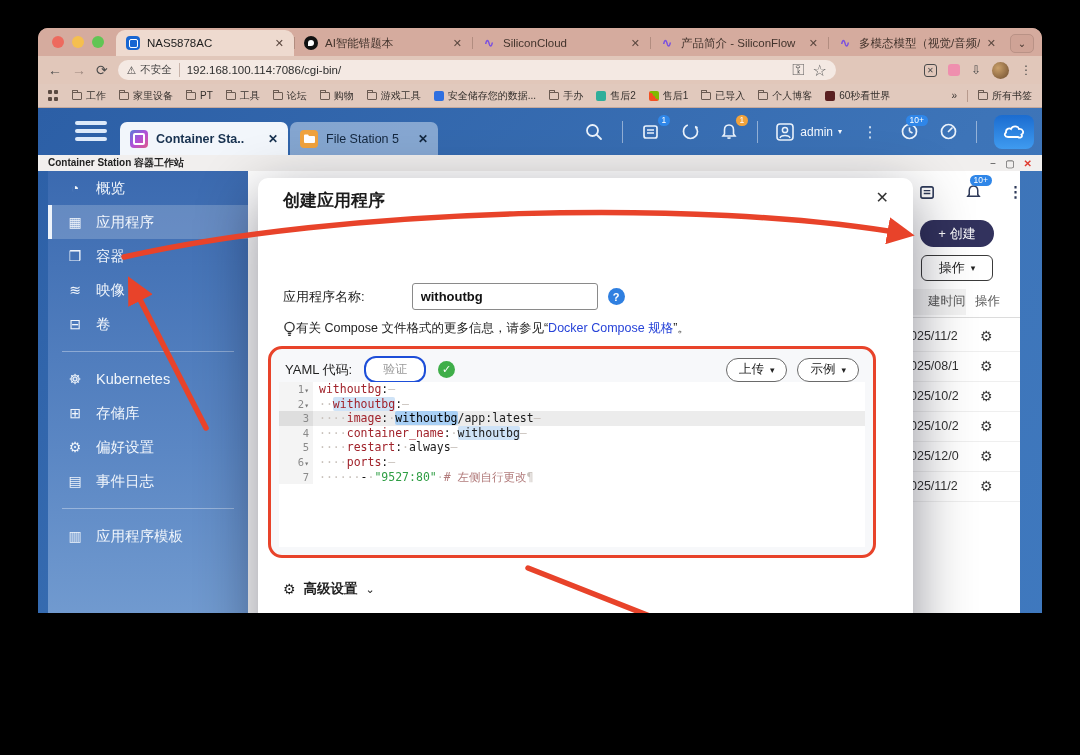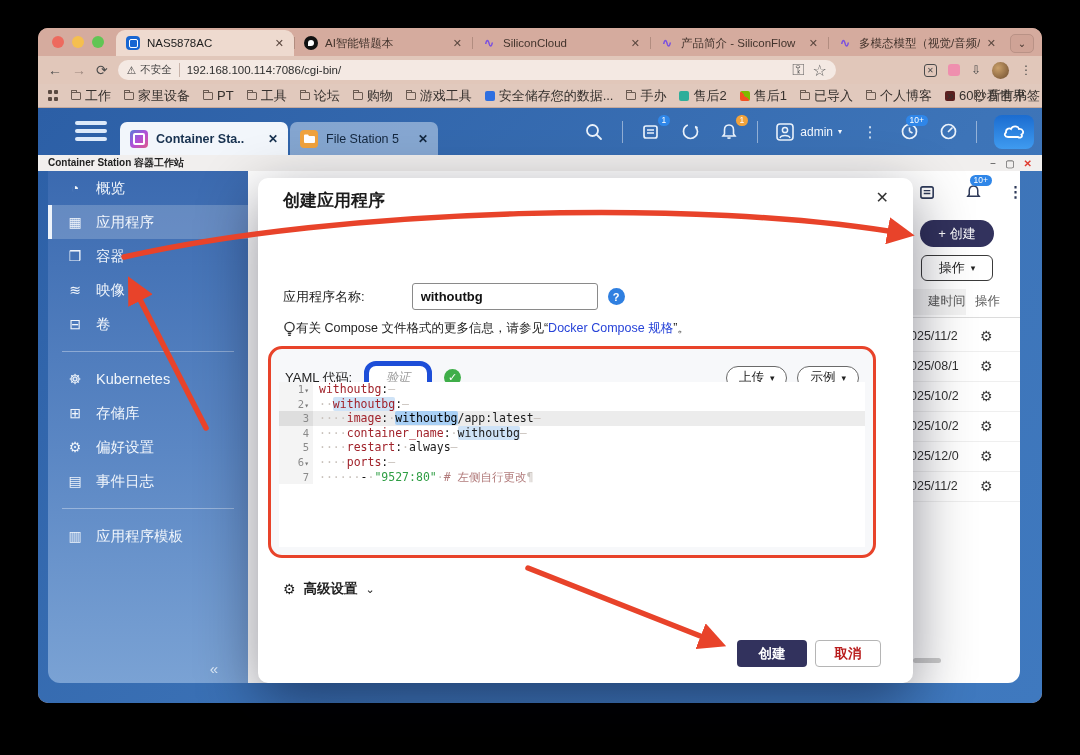--- a/index.html
+++ b/index.html
@@ -1,16 +1,16 @@
 <!DOCTYPE html>
 <html><head>
 <meta charset="utf-8">
 <style>
   html,body{margin:0;padding:0;background:#000;}
-  .stage{position:relative;width:1080px;height:755px;background:#000;overflow:hidden;
+  .stage{position:relative;width:1080px;height:613px;background:#000;overflow:hidden;
          font-family:"Liberation Sans",sans-serif;-webkit-font-smoothing:antialiased;}
   
   .browser{position:absolute;left:38px;top:28px;width:1004px;height:675px;border-radius:10px;
            overflow:hidden;background:#d5ab9e;}
   .tabstrip{position:absolute;left:0;top:0;right:0;height:28px;background:#d5ab9e;display:flex;align-items:flex-end;}
   .lights{display:flex;gap:8px;align-items:center;height:28px;padding:0 12px 0 14px;}
   .light{width:12px;height:12px;border-radius:50%;}
   .tab{position:relative;display:flex;align-items:center;gap:7px;height:26px;padding:0 10px;width:158px;
        font-size:11.5px;color:#42332c;flex:none;}
   .tab .ttl{flex:1;overflow:hidden;white-space:nowrap;}
@@ -29,21 +29,21 @@
   .toolbar{position:absolute;left:0;top:28px;right:0;height:28px;background:#e1c7ba;display:flex;align-items:center;padding:0 10px;box-sizing:border-box;gap:10px;}
   .navbtn{font-size:14px;color:#4c4c4c;}
   .navbtn.dim{color:#9c887f;}
   .addr{flex:1;max-width:700px;height:20px;background:#f4e9e3;border-radius:11px;display:flex;align-items:center;padding:0 9px;gap:7px;}
   .warnchip{display:flex;align-items:center;gap:4px;font-size:10.5px;color:#3c3c3c;border-right:1px solid #c9b4aa;padding-right:7px;}
   .url{font-size:11.5px;color:#2d2d2d;}
   .tb-icons{display:flex;align-items:center;gap:11px;margin-left:auto;font-size:12px;color:#4a4a4a;}
   .avatar{width:17px;height:17px;border-radius:50%;background:radial-gradient(circle at 35% 35%,#caa06a,#6d4b2d);}
   .pinkdot{width:12px;height:12px;border-radius:3px;background:#ef8fae;}
   .bookmarks{position:absolute;left:0;top:56px;right:0;height:24px;background:#e1c9bd;border-bottom:1px solid #c6a99c;
-             display:flex;align-items:center;padding:0 10px;gap:13px;font-size:13px;color:#35302d;overflow:hidden;box-sizing:border-box;}
+             display:flex;align-items:center;padding:0 10px;gap:13px;font-size:10px;color:#35302d;overflow:hidden;box-sizing:border-box;}
   .bm{display:flex;align-items:center;gap:4px;flex:none;}
   .fold{width:10px;height:8px;border:1px solid #6b5b52;border-radius:1px;position:relative;box-sizing:border-box;}
   .fold:before{content:"";position:absolute;left:-1px;top:-3px;width:4px;height:2px;border:1px solid #6b5b52;border-bottom:none;border-radius:1px 1px 0 0;}
   .sq{width:10px;height:10px;border-radius:2px;}
   .bm-more{margin-left:auto;display:flex;align-items:center;gap:10px;}
   .grid4{width:11px;height:11px;display:grid;grid-template-columns:4px 4px;grid-gap:2px;}
   .grid4 i{background:#5a4a42;width:4px;height:4px;border-radius:1px;}
   
   .desktop{position:absolute;left:0;top:80px;right:0;bottom:0;background:linear-gradient(135deg,#2c5fa6,#3d74b8 60%,#3f79bf);}
   .qtopbar{position:absolute;left:0;top:0;right:0;height:47px;}
@@ -104,24 +104,24 @@
   .m-close{position:absolute;right:24px;top:10px;font-size:16px;color:#333;}
   .m-desc{position:absolute;left:25px;top:46px;width:600px;font-size:13px;line-height:1.65;color:#1f1f1f;}
   a.lnk{color:#2743d8;text-decoration:none;}
   .m-namerow{position:absolute;left:25px;top:105px;display:flex;align-items:center;font-size:13px;color:#1f1f1f;}
   .m-input{margin-left:47px;width:168px;height:25px;border:1px solid #8a8a8a;border-radius:3px;font-size:13px;font-weight:bold;
            color:#111;padding:0 8px;font-family:"Liberation Sans",sans-serif;}
   .qmark{width:17px;height:17px;border-radius:50%;background:#2f7fe0;color:#fff;font-size:11px;font-weight:bold;
          display:flex;align-items:center;justify-content:center;margin-left:10px;}
   .m-hint{position:absolute;left:25px;top:142px;display:flex;align-items:center;font-size:12.5px;color:#1f1f1f;}
   .yamlpanel{position:absolute;left:10px;top:168px;width:608px;height:212px;border:3.5px solid #e8432a;border-radius:14px;background:#f7f8fa;box-sizing:border-box;}
-  .yphead{position:absolute;left:0;top:0;right:0;height:33px;display:flex;align-items:center;padding:12px 14px;gap:12px;}
+  .yphead{position:absolute;left:0;top:0;right:0;height:33px;display:flex;align-items:center;padding:4px 14px;gap:12px;}
   .yplabel{font-size:13px;color:#1f1f1f;}
-  .btn-validate{width:58px;height:23px;border-radius:12px;background:#fff;border:5px solid #1d4ed8;color:#9a9a9a;font-size:12px;
-                display:flex;align-items:center;justify-content:center;font-style:italic;}
+  .btn-validate{width:58px;height:23px;border-radius:12px;background:#fff;border:2px solid #1d4ed8;color:#9a9a9a;font-size:12px;
+                display:flex;align-items:center;justify-content:center;}
   .okcheck{width:17px;height:17px;border-radius:50%;background:#3fae49;color:#fff;font-size:11px;display:flex;align-items:center;justify-content:center;}
   .ypbtns{margin-left:auto;display:flex;gap:10px;}
   .btn-pill{height:24px;padding:0 12px;border-radius:13px;background:#fff;border:1.5px solid #6a6a6a;font-size:12.5px;color:#222;
             display:flex;align-items:center;gap:6px;box-sizing:border-box;}
   .caret{font-size:9px;}
   .code{position:absolute;left:8px;top:33px;right:8px;bottom:8px;background:#fff;overflow:hidden;
         font-family:"DejaVu Sans Mono",monospace;font-size:11.5px;}
   .cline{display:flex;height:14.6px;line-height:14.6px;}
   .cline.active .ctext{background:#ececec;}
   .cline.active .gut{background:#dedede;}

